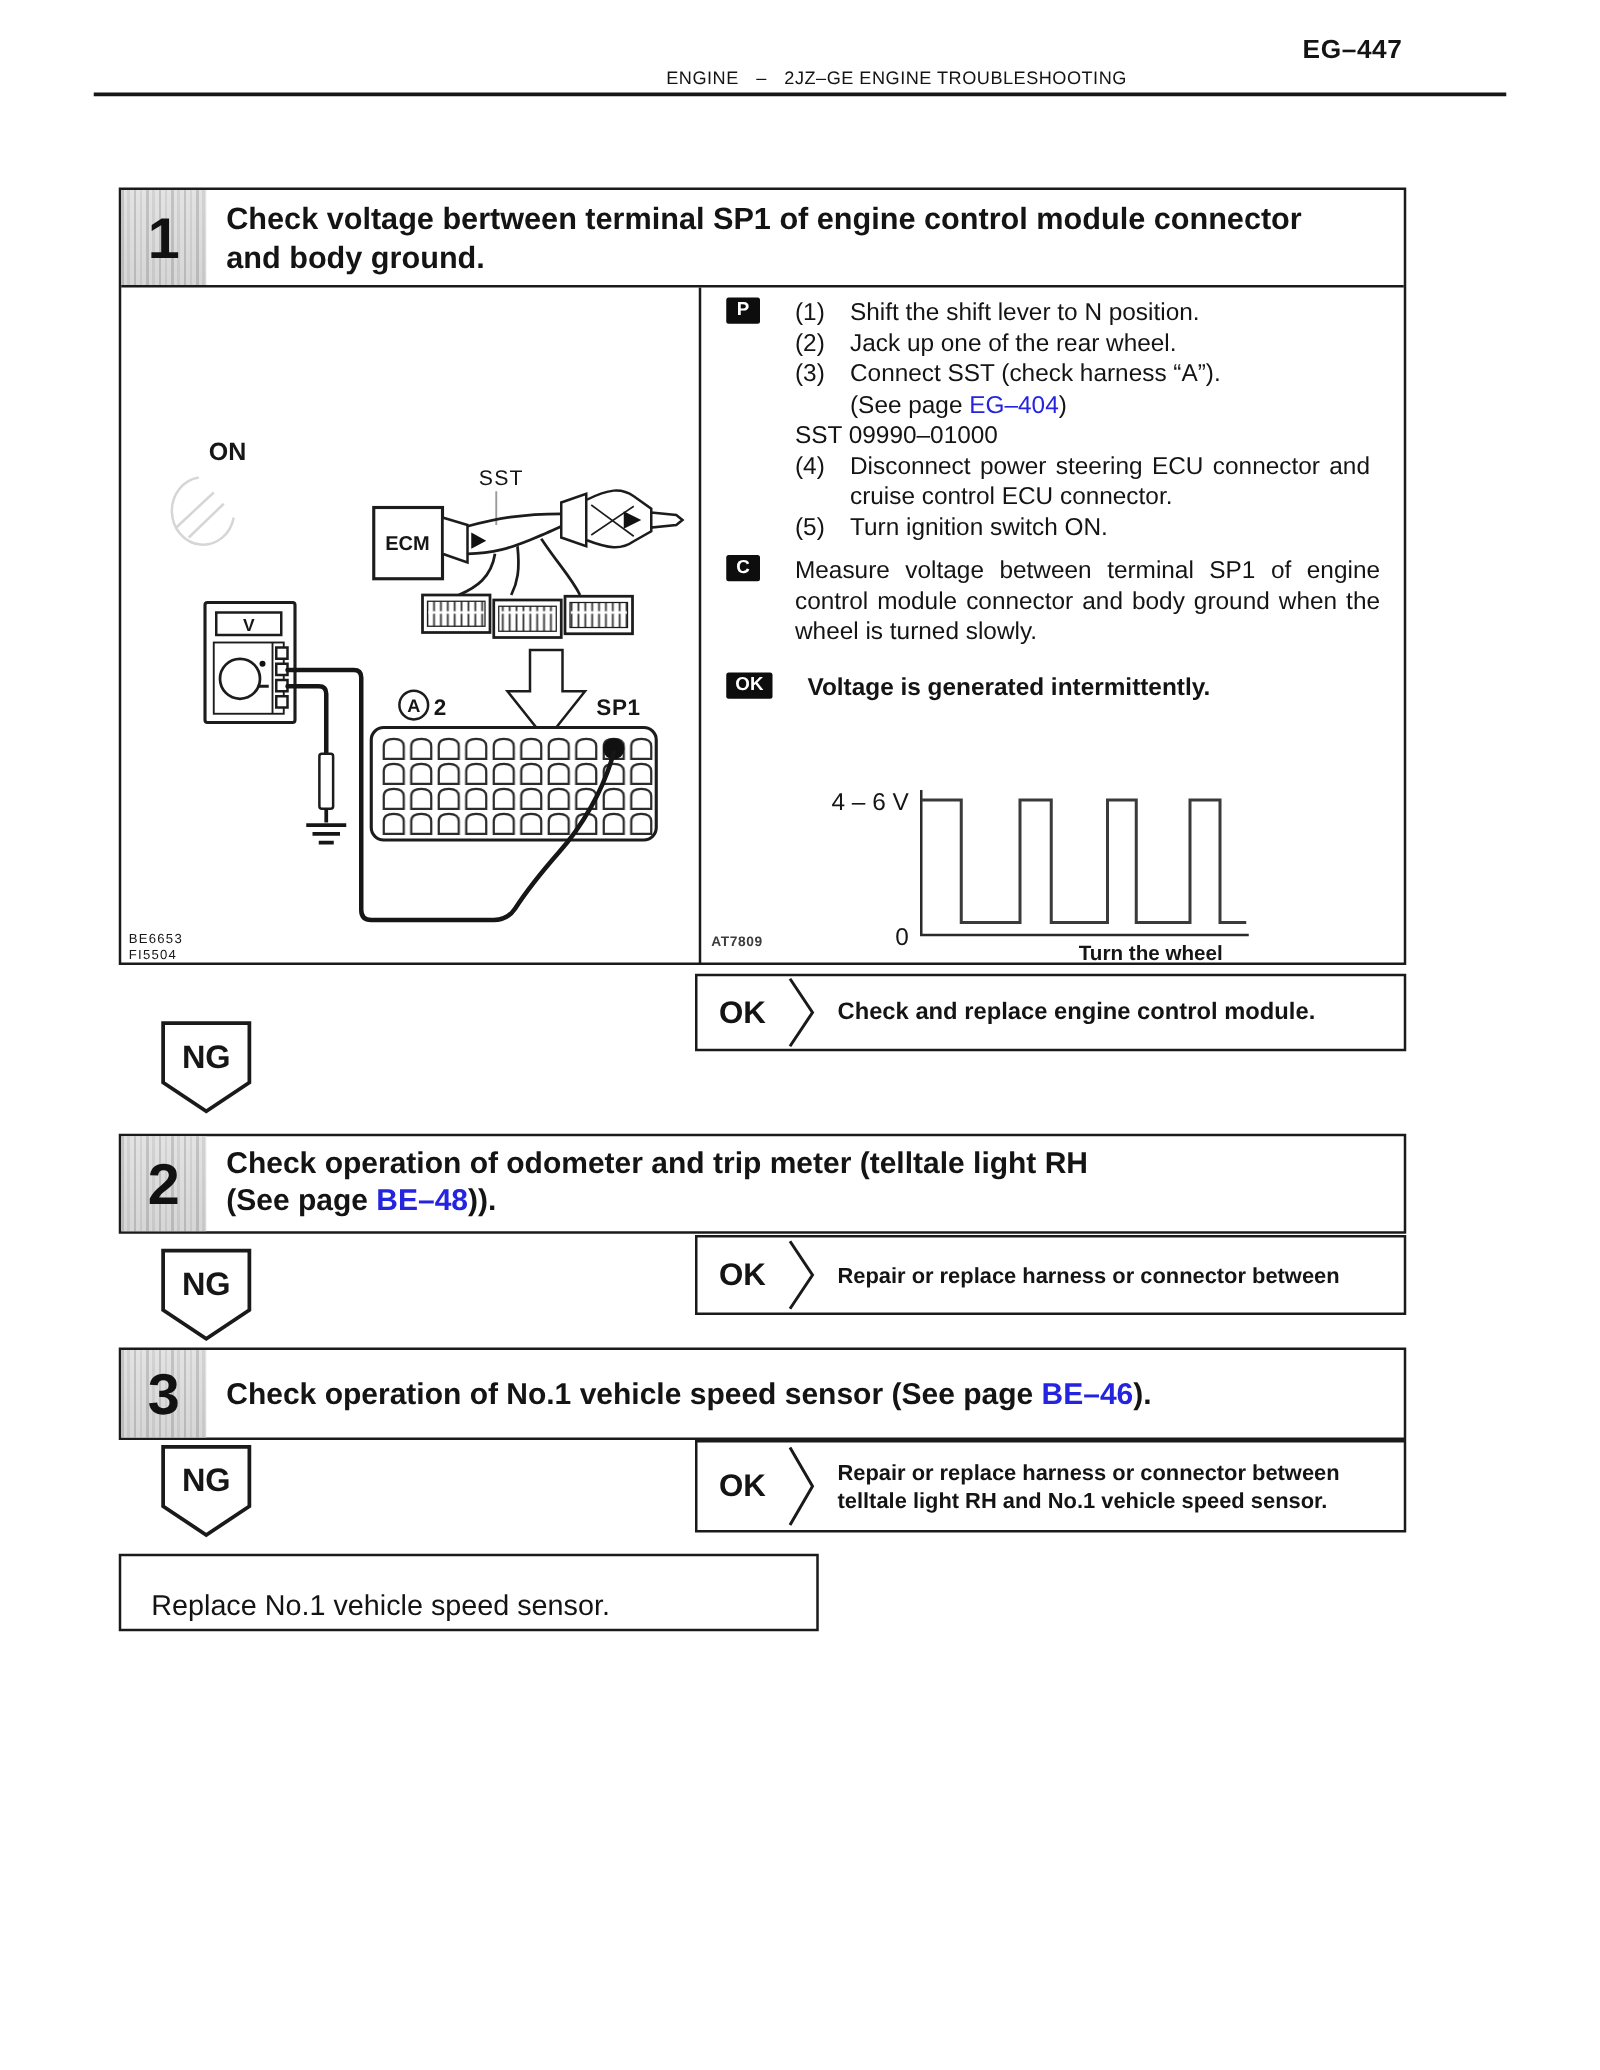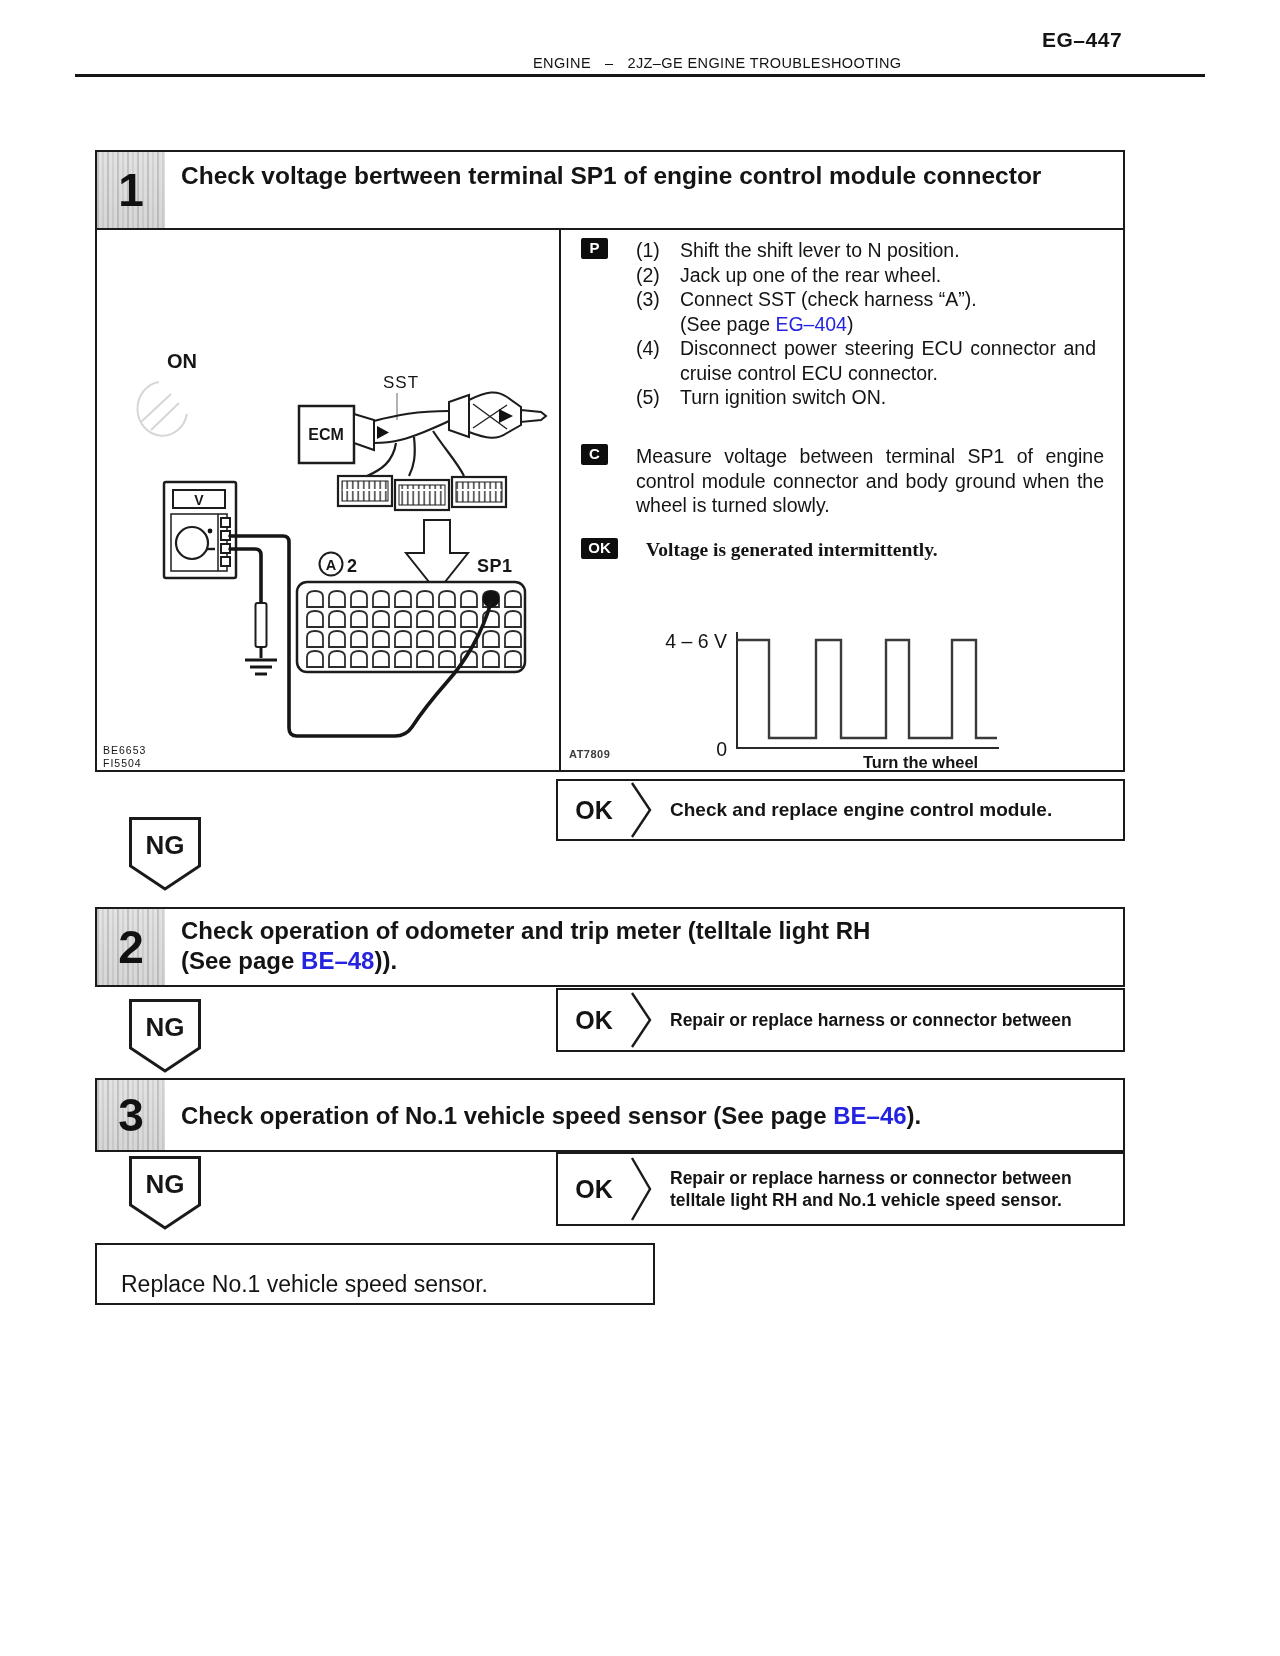--- a/index.html
+++ b/index.html
@@ -39,21 +39,21 @@
   .badge.wide{width:37px;}
 
   .p-row{position:absolute;left:20px;top:8px;display:flex;gap:28px;}
   .prep{width:460px;}
   .prep-line.grid{display:grid;grid-template-columns:44px 1fr;}
   .prep-line.grid .ptext{text-align:justify;}
   .prep-line.indent{padding-left:44px;}
   .c-row{position:absolute;left:20px;top:214px;display:flex;gap:28px;}
   .c-row .ctext{width:468px;text-align:justify;}
   .okc-row{position:absolute;left:20px;top:308px;display:flex;gap:28px;}
-  .okc-row .oktext{font-weight:bold;font-family:Liberation Serif, serif;}
+  .okc-row .oktext{font-weight:bold;}
   .wave-svg{position:absolute;left:0;top:368px;}
   .fig-code{position:absolute;left:8px;bottom:5px;font-size:11px;font-weight:bold;letter-spacing:.5px;color:#3c3c3c;}
 
   
   .ng{position:absolute;width:74px;height:76px;}
   .ng text{font-family:"Liberation Sans",sans-serif;}
 
   
   .result{position:absolute;left:556px;width:569px;border:2.5px solid #1a1a1a;background:#fff;
           box-sizing:border-box;display:flex;align-items:center;}
@@ -81,20 +81,21 @@
   </div>
   <div class="hdr-rule"></div>
 
   <div class="stepbox" style="top:150px;height:622px;">
     <div class="step-head">
       <div class="num-cell">
           <span class="num">1</span>
         </div>
       <div class="step-title">
         <div>Check voltage bertween terminal SP1 of engine control module connector</div>
+        <div>and body ground.</div>
       </div>
     </div>
     <div class="cols">
 
       <div class="col-left">
         <svg width="461" height="541" viewBox="0 0 461 541">
 
           <text x="70" y="138" font-size="20" font-weight="bold">ON</text>
           <g stroke="#d6d6d6" stroke-width="2" fill="none">
             <path d="M62,152 A25,27 0 1 0 90,184"></path>
@@ -197,20 +198,21 @@
               </div>
             <div class="prep-line grid">
                 <span>(2)</span>
                 <span class="ptext">Jack up one of the rear wheel.</span>
               </div>
             <div class="prep-line grid">
                 <span>(3)</span>
                 <span class="ptext">Connect SST (check harness “A”).</span>
               </div>
             <div class="prep-line indent"><span>(See page </span><a class="link">EG–404</a><span>)</span></div>
+            <div class="prep-line">SST 09990–01000</div>
             <div class="prep-line grid">
                 <span>(4)</span>
                 <span class="ptext">Disconnect power steering ECU connector and cruise control ECU connector.</span>
               </div>
             <div class="prep-line grid">
                 <span>(5)</span>
                 <span class="ptext">Turn ignition switch ON.</span>
               </div>
           </div>
         </div>

